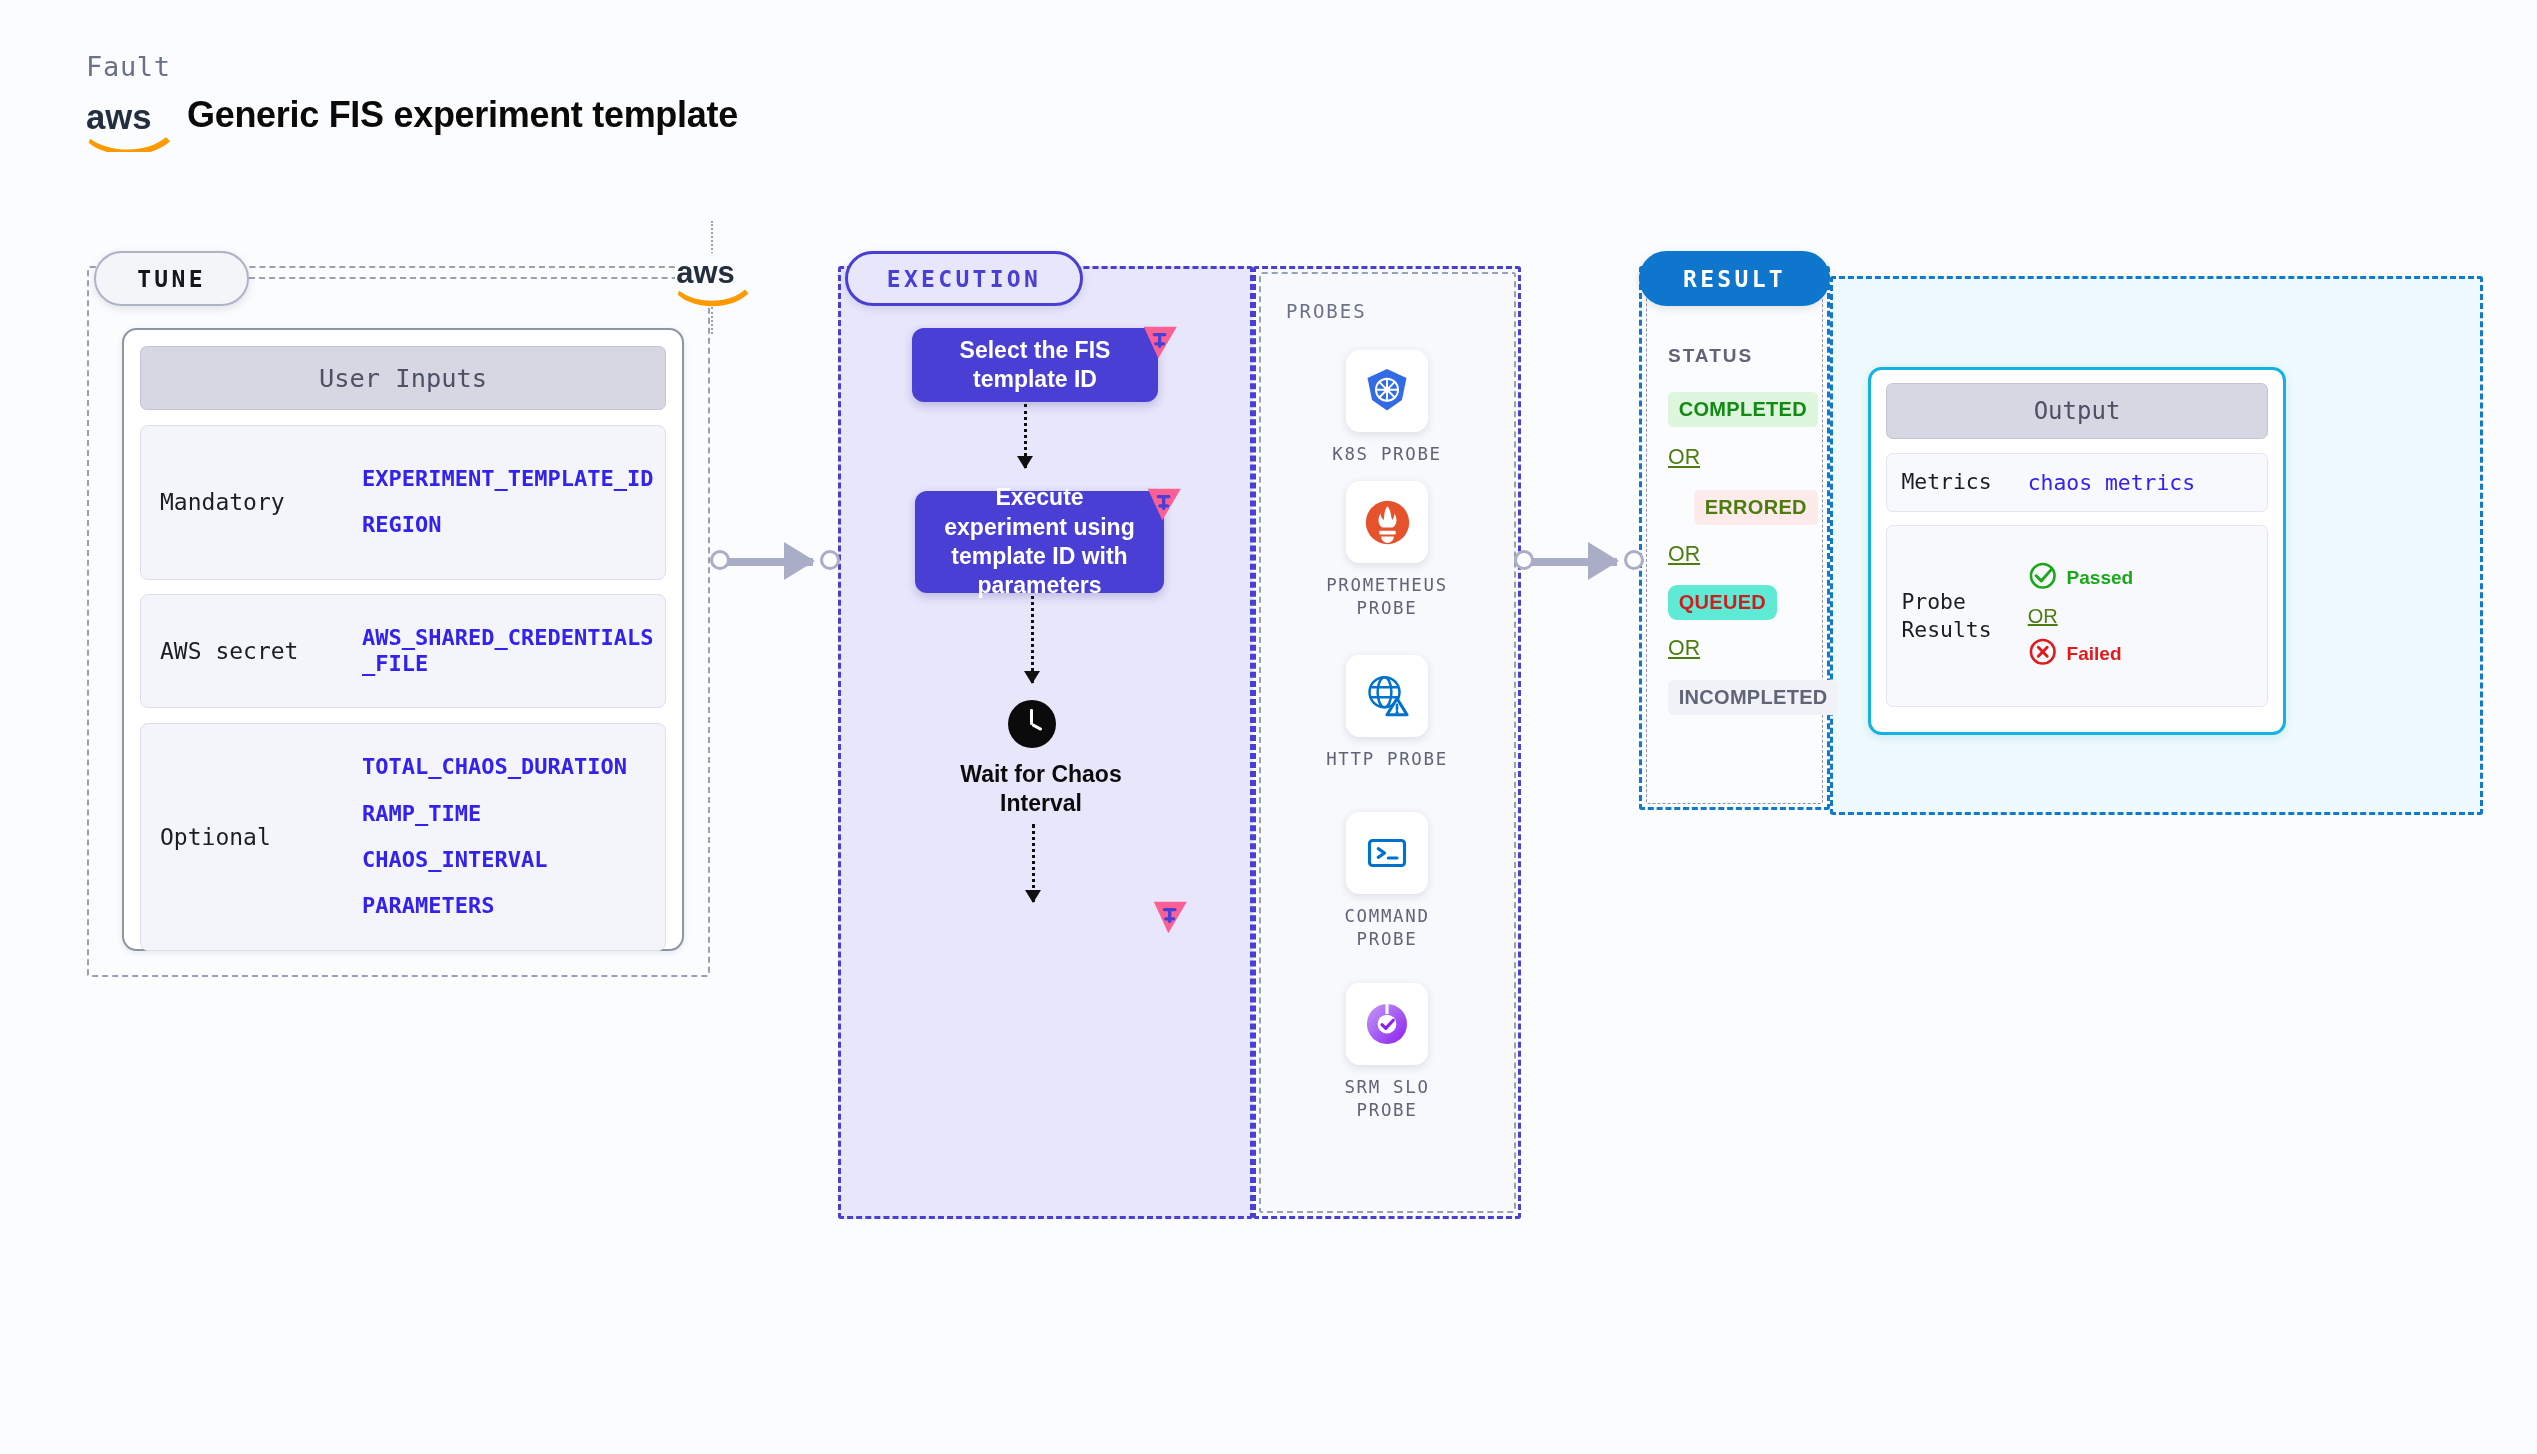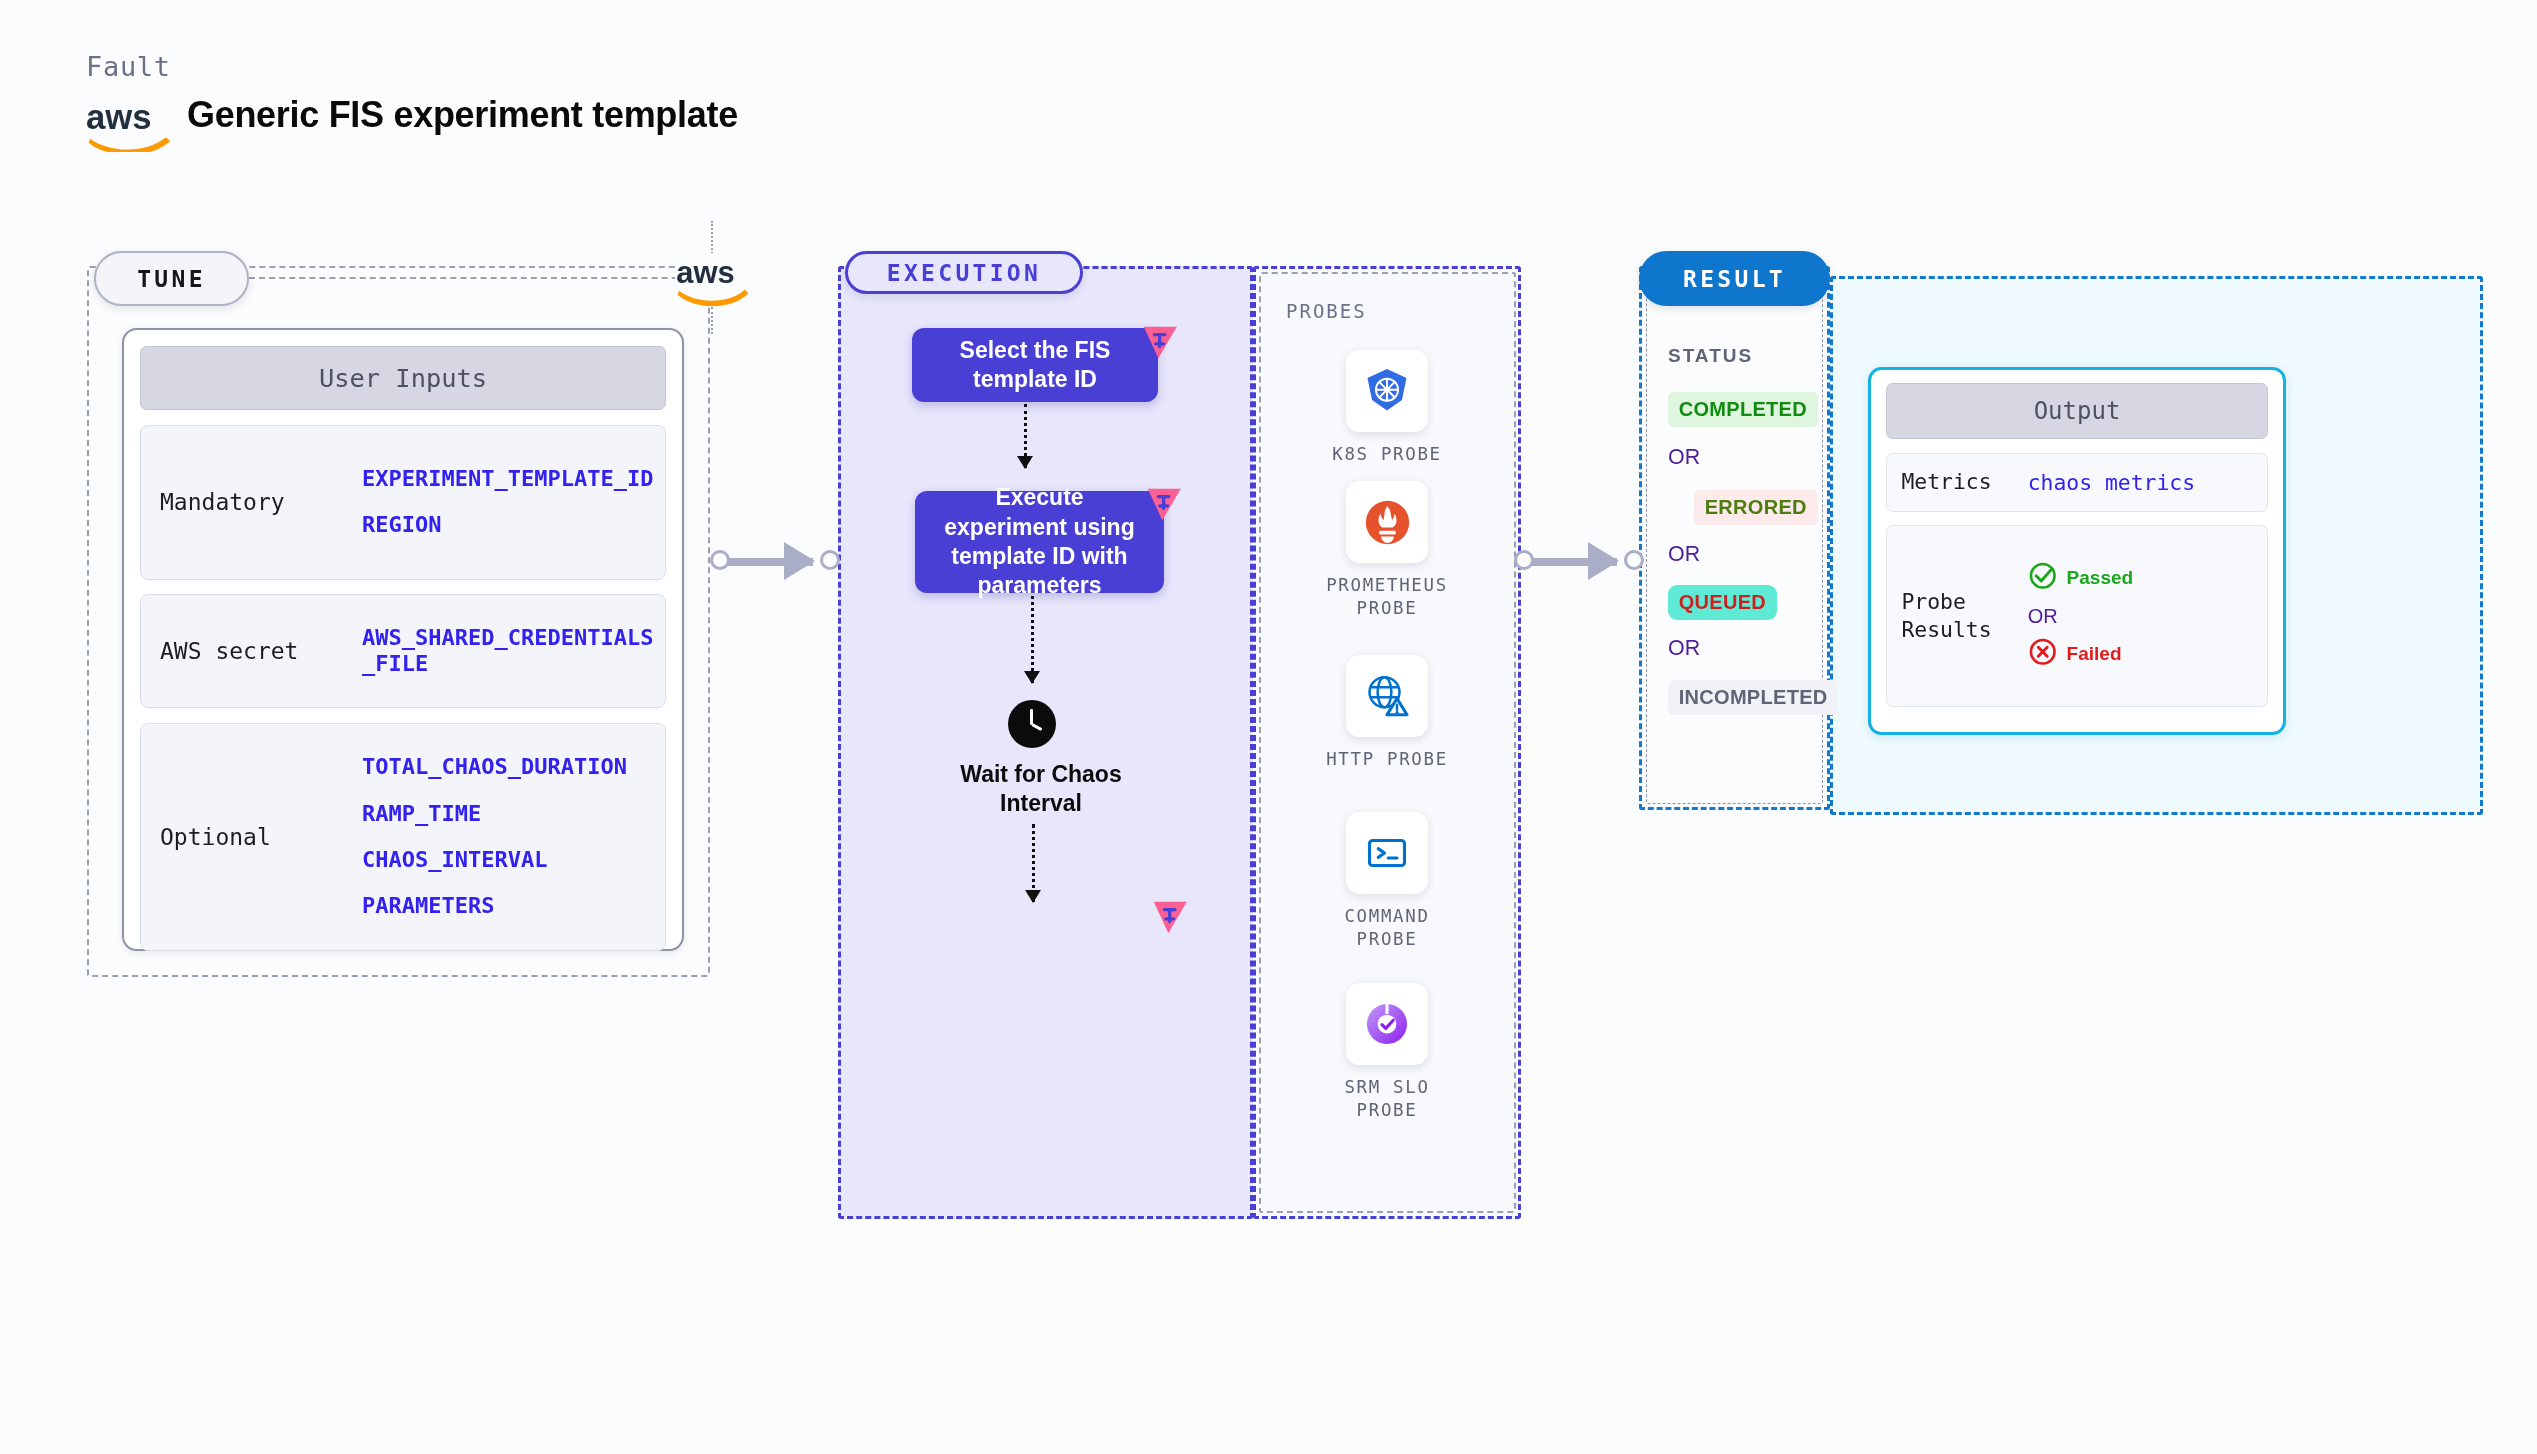--- a/index.html
+++ b/index.html
@@ -81,21 +81,21 @@
     background: #fbfcfd; border: 3.3px solid #a9aec6;
   }
 
   
   #exec-box { left: 838px; top: 266px; width: 415px; height: 953px;
     border: 3.3px dashed #4a3fd4; background: #e7e6fb; }
   #probes-box { left: 1253px; top: 266px; width: 268px; height: 953px;
     border: 3.3px dashed #4a3fd4; background: #f7f9fc; }
   #probes-inner { left: 1259px; top: 272px; width: 257px; height: 941px;
     border: 2px dashed #9aa0b4; background: transparent; }
-  #exec-pill { left: 845px; top: 251px; width: 238px; height: 43px;
+  #exec-pill { left: 845px; top: 251px; width: 238px; height: 55px;
     background: #e7e6fb; border: 3.3px solid #4a3fd4; color: #4a3fd4; font-size: 23px; }
 
   .flowbox {
     position: absolute; background: #4a3fd4; border-radius: 12px;
     display: flex; align-items: center; justify-content: center; text-align: center;
     color: #fff; font-size: 23px; font-weight: bold; line-height: 1.28;
     padding: 0 17.4px; box-shadow: 0 3.3px 9.4px rgba(40,30,140,.22); z-index: 3;
   }
   .litmus {
     position: absolute; width: 42px; height: 37px; z-index: 4;
@@ -148,21 +148,21 @@
     background: #0e76cc; border: none; color: #fff; font-size: 23px; }
 
   .status-title {
     position: absolute; font-size: 19px; font-weight: bold; color: #5f6476;
     letter-spacing: 2px; z-index: 3;
   }
   .badge {
     position: absolute; border-radius: 5.4px; font-size: 20px; font-weight: bold;
     padding: 6px 10.7px; z-index: 3; letter-spacing: 0.3px;
   }
-  .or-text { position: absolute; font-size: 21.4px; color: #4c1d95; z-index: 3; }
+  .or-text { position: absolute; font-size: 21.4px; color: #4d7c0f; z-index: 3; text-decoration: underline; }
 
   .out-card {
     position: absolute; background: #ffffff; border: 3.3px solid #14b2e3;
     border-radius: 13.4px; box-shadow: 0 2.7px 9.4px rgba(20,120,180,.14); z-index: 3;
   }
   .out-row {
     margin: 13.4px 14.7px 0 14.7px; background: #f8f9fc; border: 0.7px solid #e2e5ee;
     border-radius: 6.7px; display: flex; align-items: center;
   }
   .out-lab {

